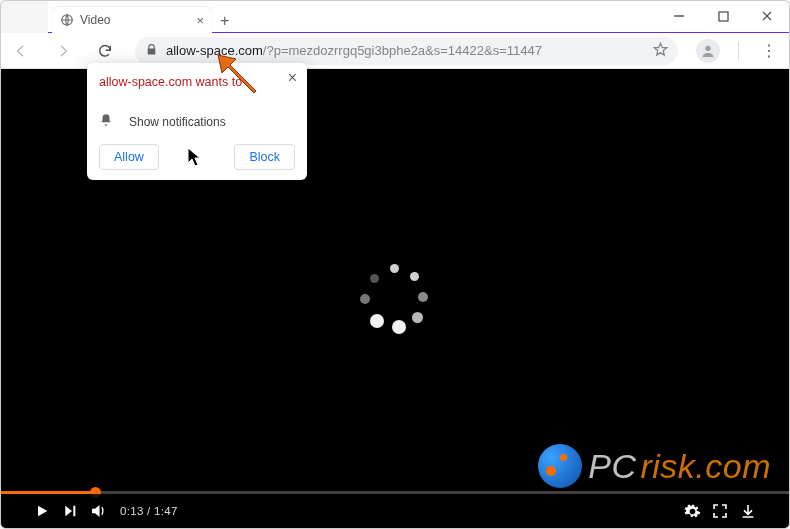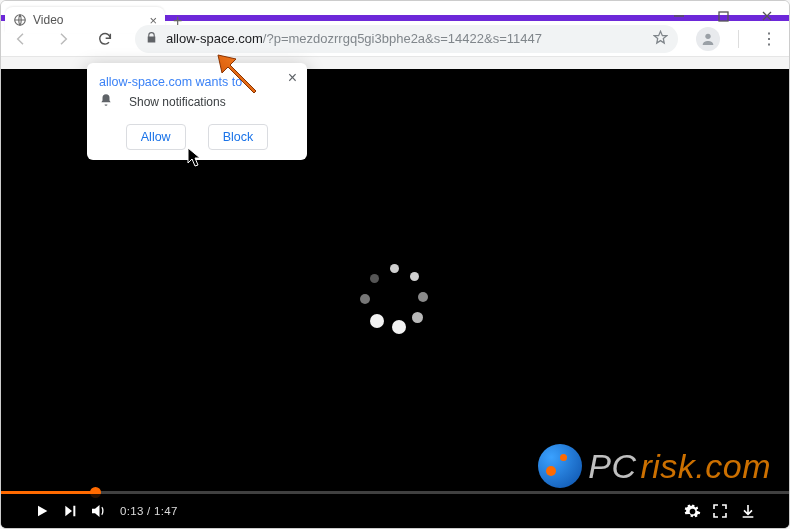--- a/index.html
+++ b/index.html
@@ -9,25 +9,26 @@
     background: #f5f5f5;
     font-family: 'Segoe UI', Arial, sans-serif;
     font-size: 12px;
     position: relative;
     overflow: hidden;
     border: 1px solid #ccc;
     border-radius: 6px;
   }
   
   .titlebar {
-    height: 20px;
+    height: 32px;
     background: #fff;
-    border-bottom: 6px solid #6d28d9;
+    border-bottom: 1px solid #6d28d9;
     display: flex;
     align-items: flex-start;
+    margin-left: 47px;
   }
   .tabstrip { display: flex; align-items: center; flex: 1; padding-top: 6px; padding-left: 4px; }
   .tab {
     background: #fff;
     height: 26px;
     width: 160px;
     border-radius: 8px 8px 0 0;
     display: flex;
     align-items: center;
     padding: 0 8px;
@@ -81,24 +82,24 @@
     width: 220px;
     background:#fff;
     border-radius:6px;
     box-shadow: 0 4px 18px rgba(0,0,0,.25);
     padding: 12px 12px 10px 12px;
     font-size: 12px;
     color:#3c4043;
     z-index: 20;
   }
   .notif .nclose { position:absolute; top:6px; right:10px; font-size:16px; color:#5f6368; }
-  .notif .nhead { font-size:12.5px; margin-bottom:4px; color:#3b82f6; }
+  .notif .nhead { font-size:12.5px; margin-bottom:24px; color:#b91c1c; }
   .notif .nrow { display:flex; align-items:center; gap:16px; margin-bottom:14px;}
   .notif .bell { color:#5f6368; }
-  .notif .nbtns { display:flex; justify-content:center; gap:22px;}
+  .notif .nbtns { display:flex; justify-content:space-between; gap:22px;}
   .notif .nbtn { border:1px solid #dadce0; border-radius:4px; padding:5px 14px; background:#fff; color:#1a73e8; font-size:12.5px; cursor:pointer;}
   
   .arrow {
     position:absolute;
     top:52px;
     left:215px;
     z-index:30;
     pointer-events:none;
   }
   .cursor {

